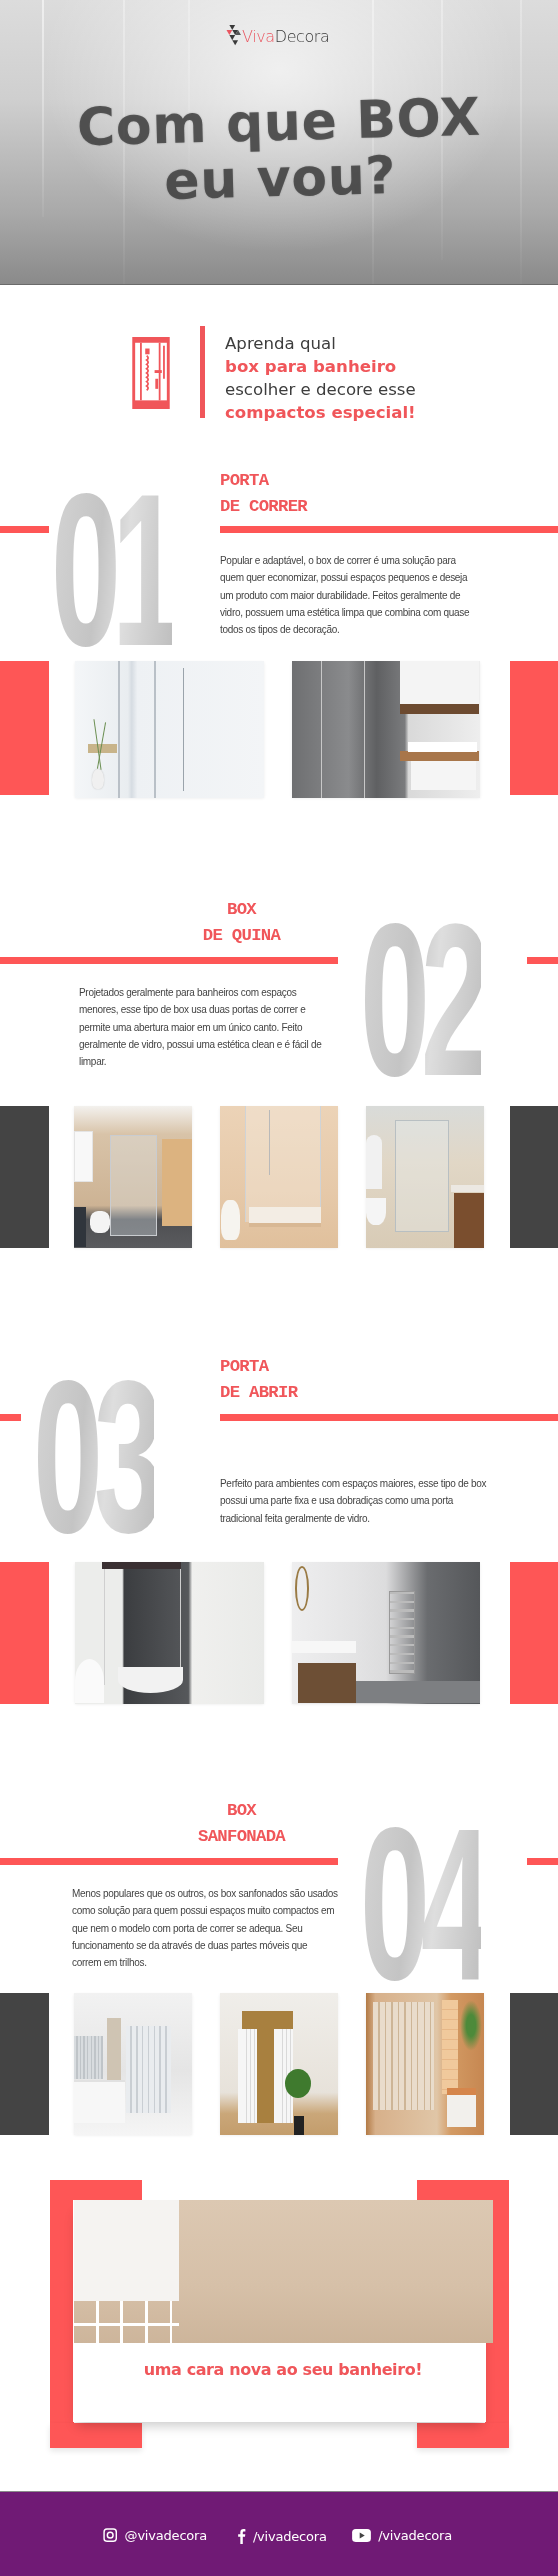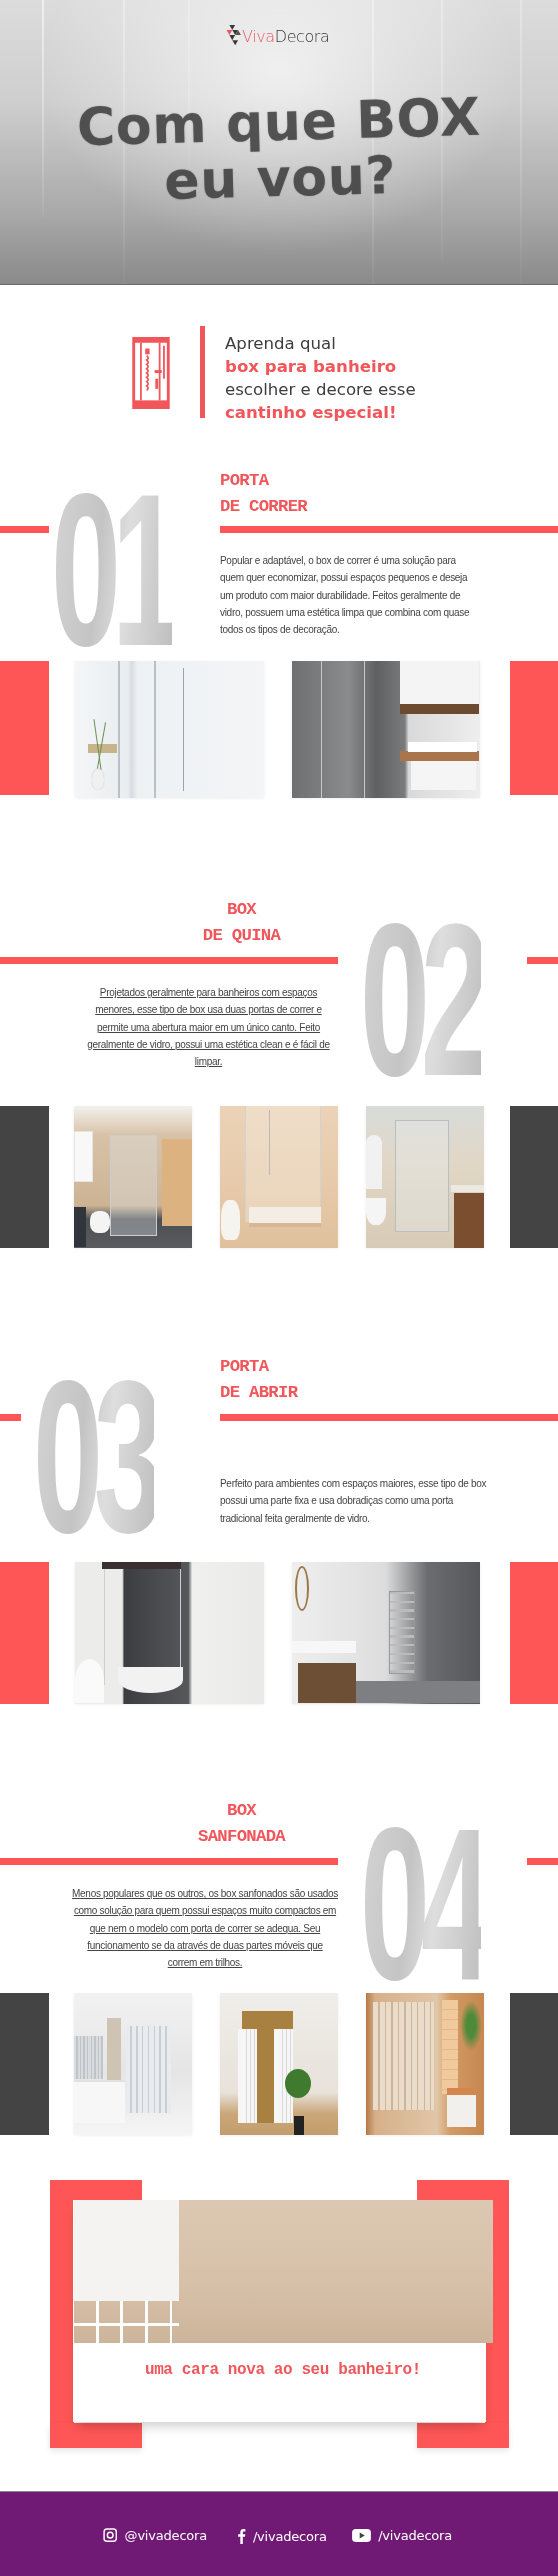--- a/index.html
+++ b/index.html
@@ -44,29 +44,29 @@
   .big-num {
     position: absolute; font-family: "Liberation Sans", sans-serif; font-weight: bold;
     font-size: 217px; line-height: 1; letter-spacing: -16px;
     color: #cdcdcd; transform: scaleX(0.58); transform-origin: left top;
     background: linear-gradient(100deg, #d5d5d5 0%, #c4c4c4 40%, #dedede 60%, #bdbdbd 100%);
     -webkit-background-clip: text; background-clip: text; -webkit-text-fill-color: transparent;
   }
   .sec-title { position: absolute; font-family: Liberation Mono, monospace; font-weight: bold; font-size: 17.3px; line-height: 26px; color: #f0565a; letter-spacing: -0.7px; }
   .sec-title.right { text-align: center; }
   .sec-desc { position: absolute; font-family: "Liberation Sans", sans-serif; font-size: 10px; line-height: 17.3px; color: #444; letter-spacing: -0.3px; }
-  .sec-desc.right { text-align: center; text-decoration: underline; }
+  .sec-desc.right { text-align: left; }
 
   .photo { position: absolute; overflow: hidden; box-shadow: 0 1.4px 2.9px rgba(0,0,0,0.08); }
   .photo .layer { position: absolute; }
 
   
   .cta-corner { position: absolute; background: #fe5656; }
   .cta-text { position: absolute; left: 73px; top: 2376px; width: 420px; text-align: center; font-family: "DejaVu Sans", sans-serif; font-size: 16px; line-height: 20px; color: #3d3d3d; letter-spacing: -0.4px; }
-  .cta-text .hl { color: #f0565a; font-weight: bold; display: block; font-family: Liberation Mono, monospace; }
+  .cta-text .hl { color: #f0565a; font-weight: bold; display: block; }
 
   
   .footer { position: absolute; left: 0; top: 2491px; width: 559px; height: 85px; background: #701a75; border-top: 1.4px solid #8a8a8a; padding-left: 28px; }
   .social { position: absolute; top: 36px; display: flex; align-items: center; gap: 7.2px; color: #fff; font-family: "DejaVu Sans", sans-serif; font-size: 13px; letter-spacing: -0.2px; }
 </style>
 </head>
 <body>
 
 <div class="hero">
   <div class="streak" style="left:42px;height:217px;"></div>
@@ -105,21 +105,21 @@
   <rect x="18" y="16" width="6" height="8" fill="#f0565a"></rect>
   <path d="M20 26 q4 3 0 6 q4 3 0 6 q4 3 0 6 q4 3 0 6 q4 3 0 6 q4 3 0 6 q4 3 0 6 q4 3 0 6" fill="none" stroke="#f0565a" stroke-width="2.5"></path>
   <rect x="31" y="46" width="10" height="4" fill="#f0565a"></rect>
   <rect x="32" y="58" width="4" height="14" fill="#f0565a"></rect>
 </svg>
 <div class="intro-bar"></div>
 <div class="intro-text">
   <div>Aprenda qual</div>
   <div class="hl">box para banheiro</div>
   <div>escolher e decore esse</div>
-  <div class="hl">cantinho especial!</div>
+  <div class="hl">compactos especial!</div>
 </div>
 
 <section>
   <div class="hline" style="left:0;top:526px;width:49px;"></div>
   <div class="big-num" style="left:51px;top:462px;">01</div>
   <div class="sec-title" style="left:220px;top:468px;">
     <div>PORTA</div>
     <div>DE CORRER</div>
   </div>
   <div class="hline" style="left:220px;top:526px;width:339px;"></div>

